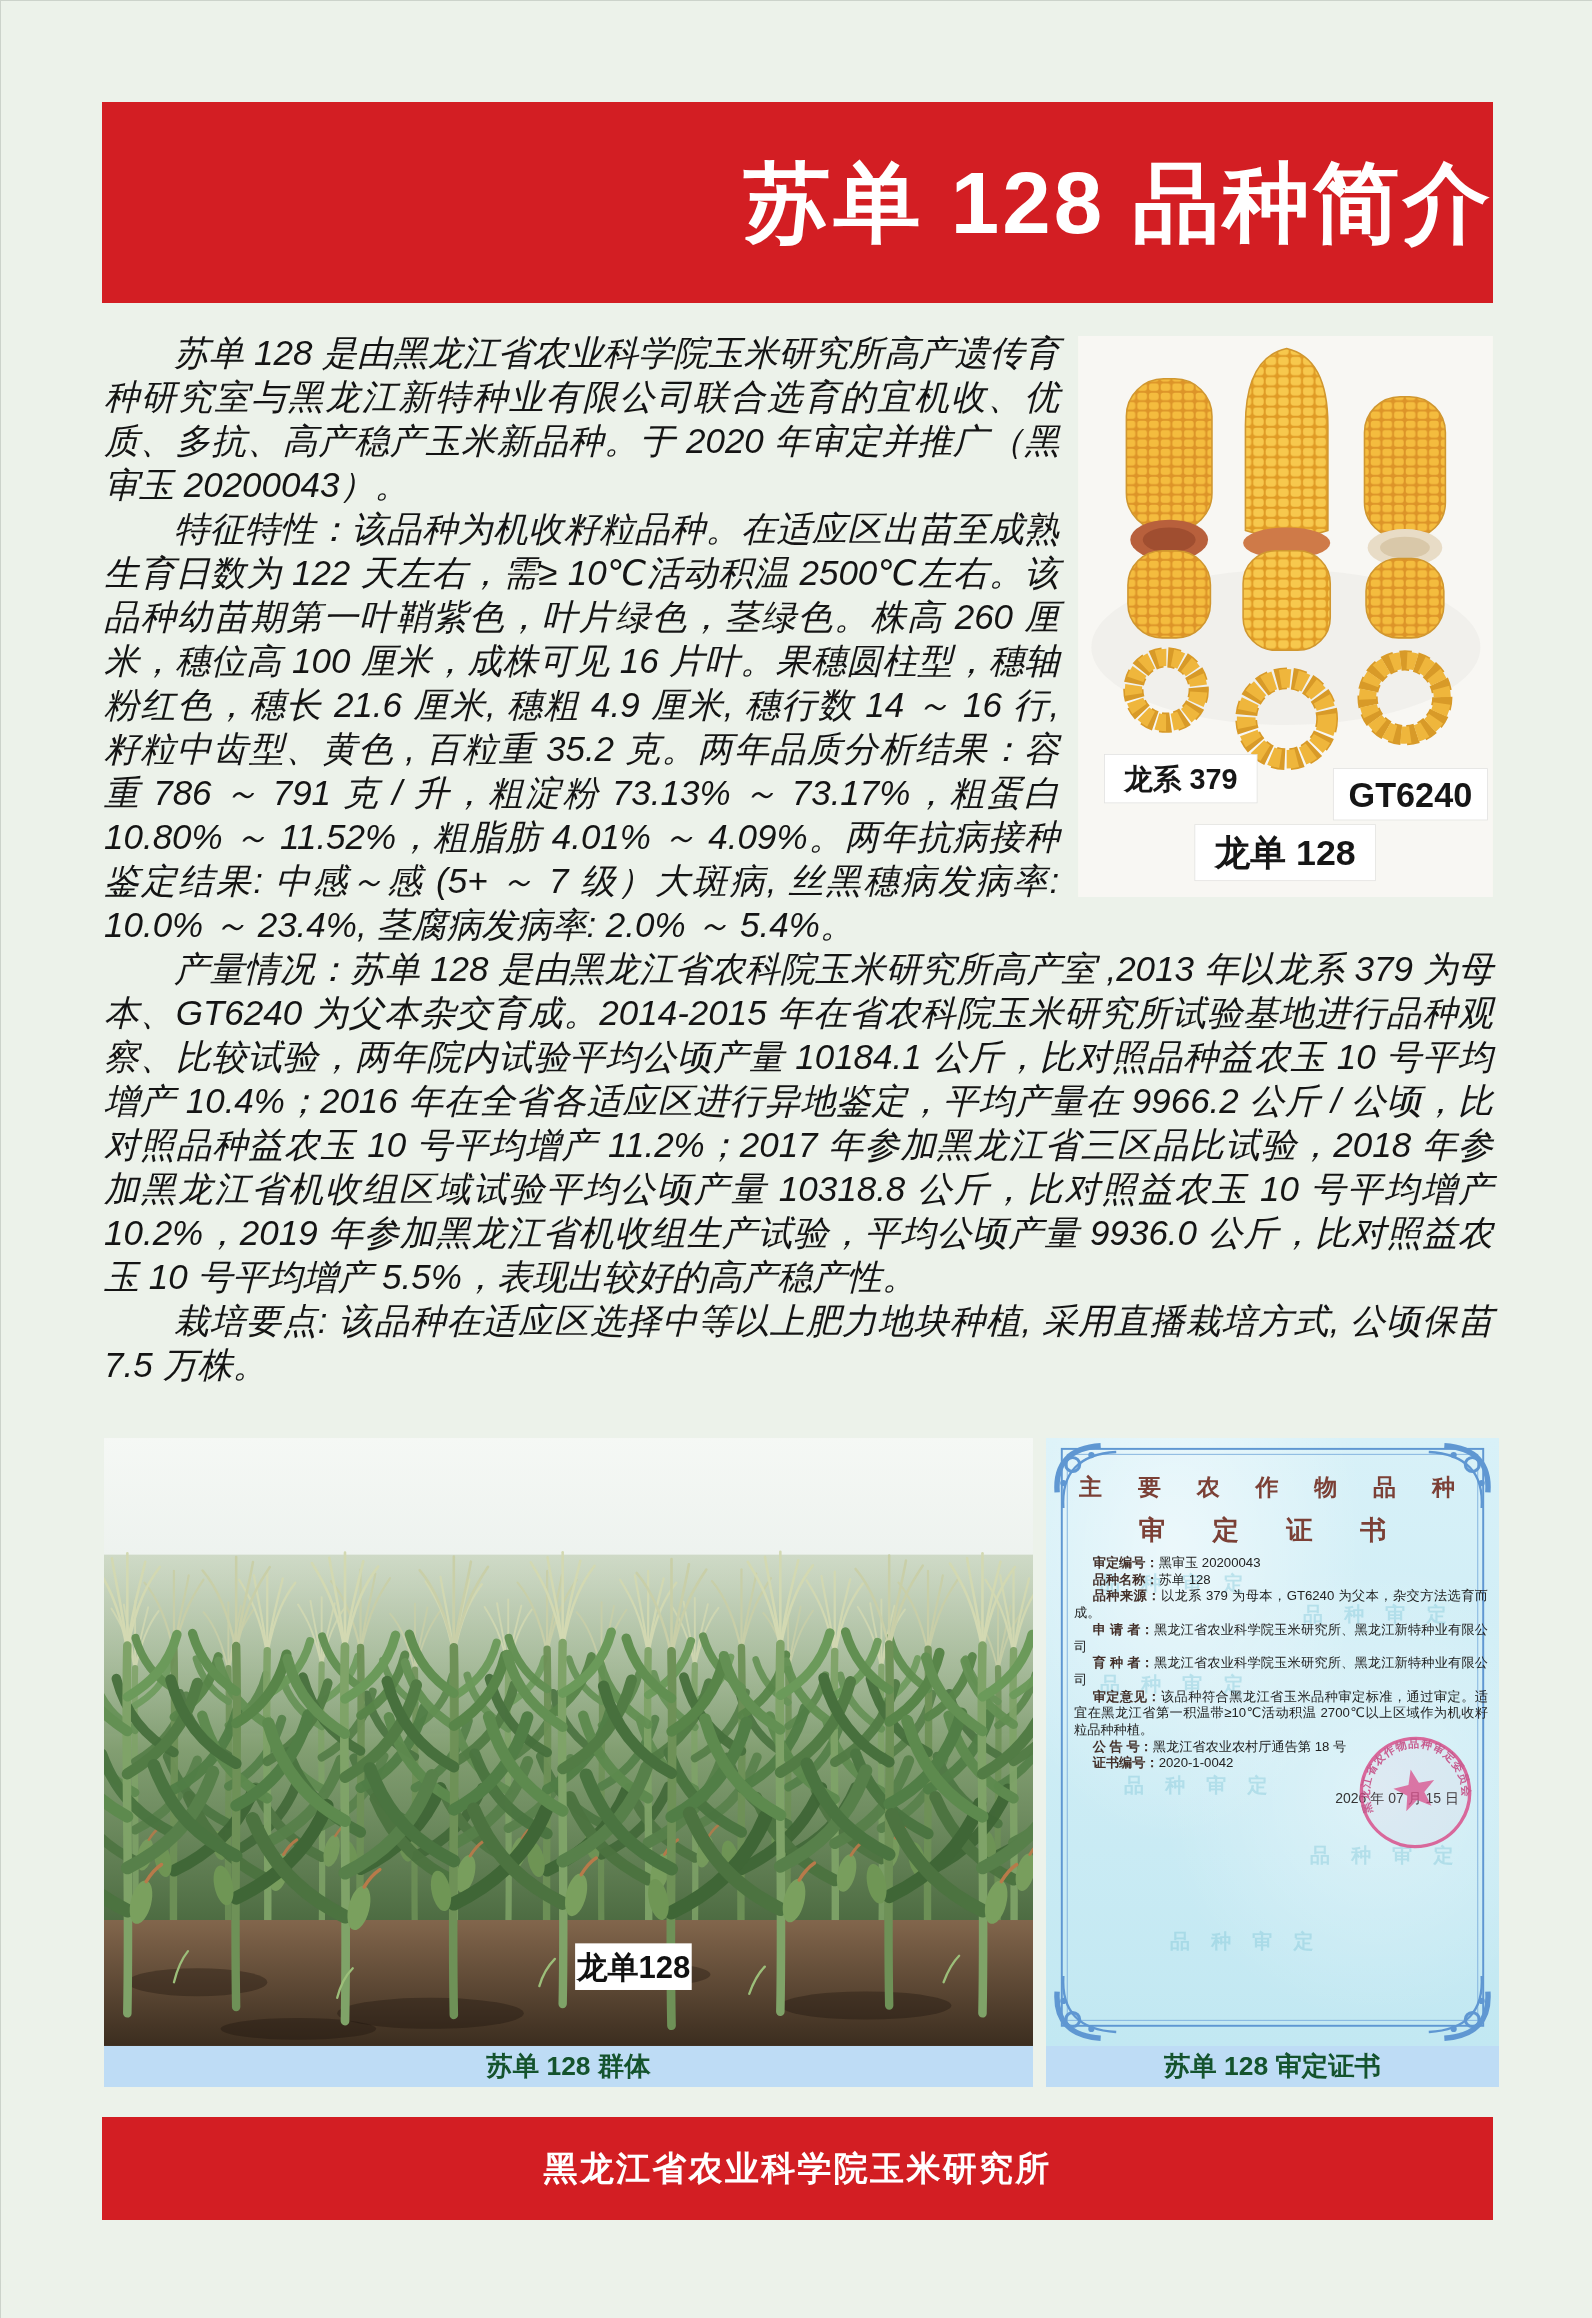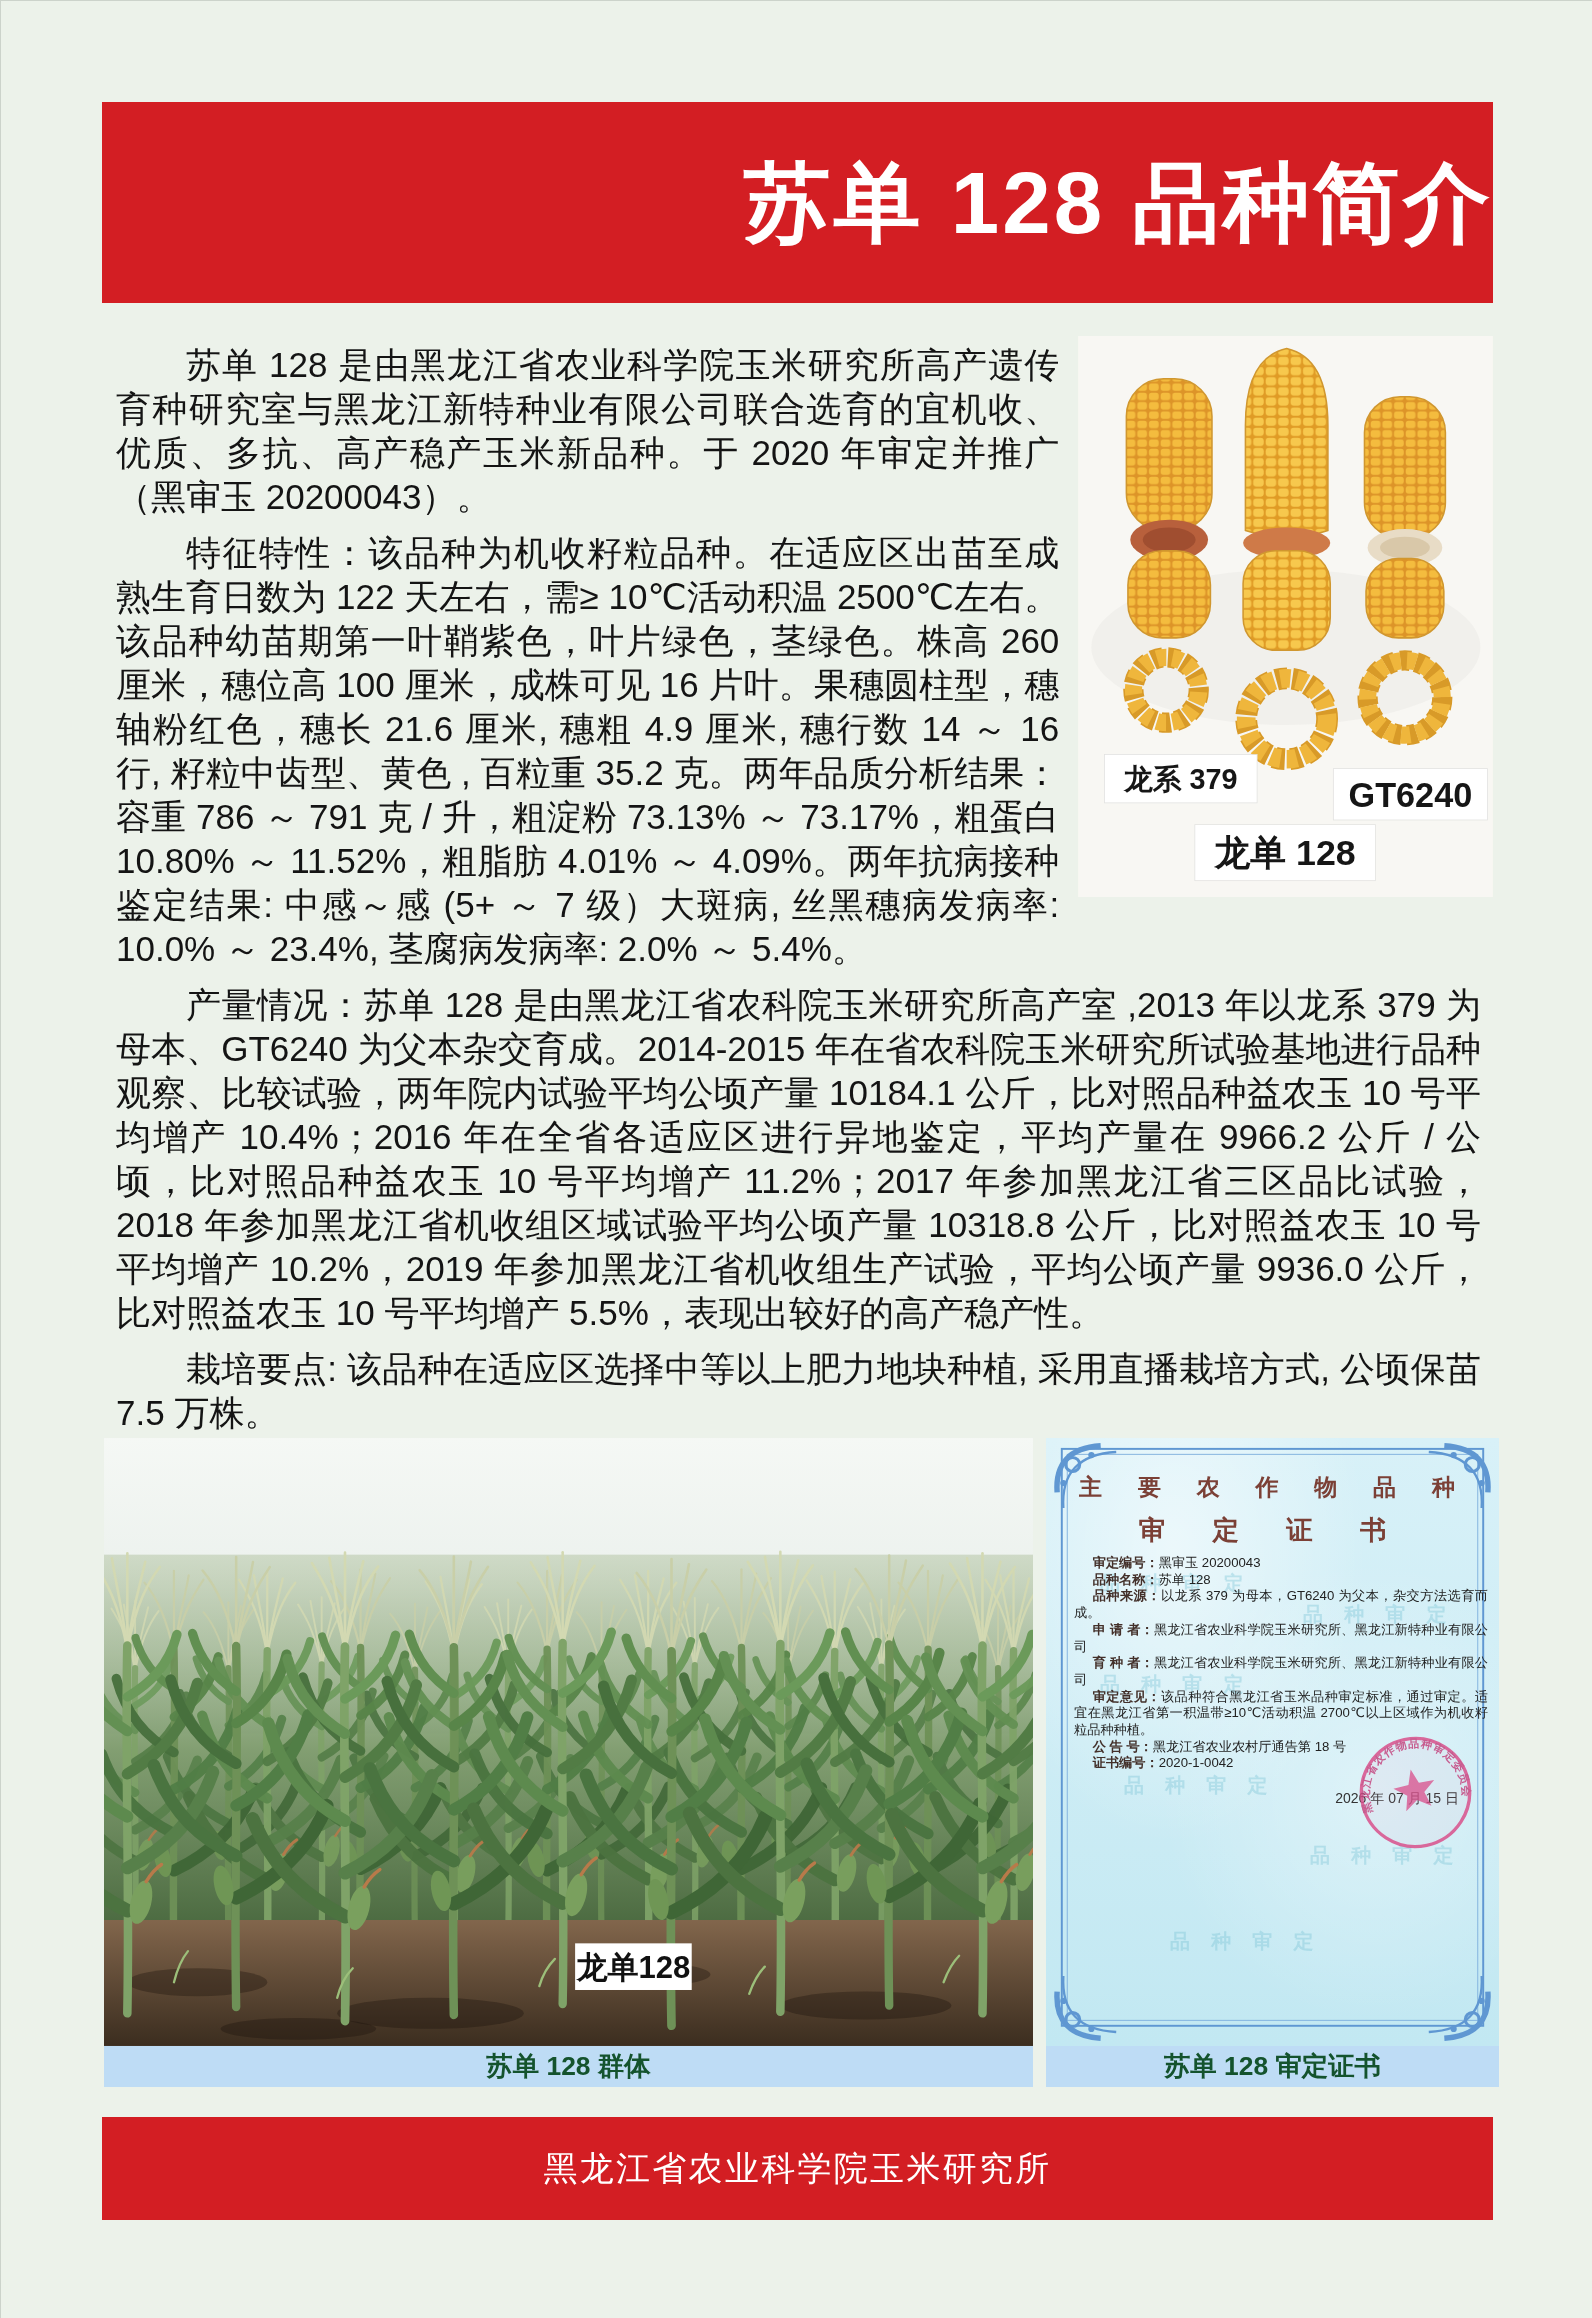--- a/index.html
+++ b/index.html
@@ -9,21 +9,21 @@
         font-family:"Liberation Sans","DejaVu Sans",sans-serif;color:#111;}
 
   
   .banner{position:absolute;left:101px;top:101px;width:1391px;height:201px;background:#d31e23;}
   .banner h1{margin:0;height:201px;line-height:201px;text-align:right;
              font-size:87px;font-weight:bold;color:#ffffff;letter-spacing:3.1px;}
 
   
   .article{position:absolute;left:103px;top:330px;width:1389px;
            font-size:35px;line-height:44px;text-align:justify;color:#141414;}
-  .article p{margin:12px;text-indent:2em;}
+  .article p{margin:0;text-indent:2em;font-style:italic;}
   .cob-fig{float:right;width:415px;height:561px;margin:4.7px 0 12.4px 18.7px;position:relative;}
   .cob-fig svg{display:block;width:415px;height:561px;}
 
   
   .figure{position:absolute;top:1437px;}
   .figure .caption{height:41px;line-height:41px;background:#bedcf5;text-align:center;
                    font-size:26.4px;font-weight:bold;color:#14532d;}
   .field-fig{left:103px;width:929px;}
   .field-photo{position:relative;width:1012px;height:608px;overflow:hidden;}
   .field-photo svg{display:block;width:929px;height:608px;}
@@ -42,21 +42,21 @@
   .cert-fields{position:absolute;left:28px;right:11px;top:117px;font-size:13.2px;line-height:16.7px;color:#222;}
   .cert-fields p{margin:0;text-indent:18.7px;text-align:justify;}
   .cert-fields b{color:#43302a;}
   .cert-date{position:absolute;top:352px;left:0;right:40px;text-align:right;font-size:14px;color:#333;}
   .stamp{position:absolute;left:311px;top:296px;width:117px;height:117px;
          transform:rotate(-12deg);opacity:.85;}
 
   
   .footer{position:absolute;left:101px;top:2116px;width:1391px;height:103px;background:#d31e23;}
   .footer div{height:103px;line-height:103px;text-align:center;color:#fff;
-              font-size:34px;font-weight:normal;letter-spacing:2.3px;}
+              font-size:34px;font-weight:bold;letter-spacing:2.3px;}
 </style>
 </head>
 <body>
 
 <div class="page">
 
   <header class="banner">
     <h1>苏单 128 品种简介</h1>
   </header>
 

